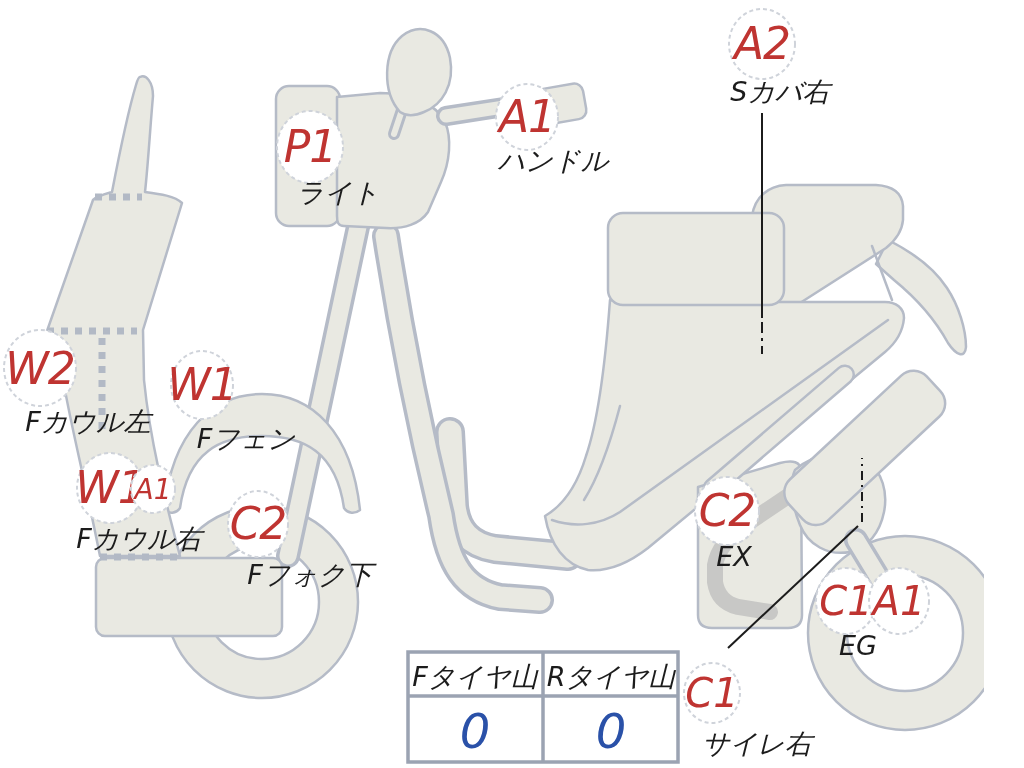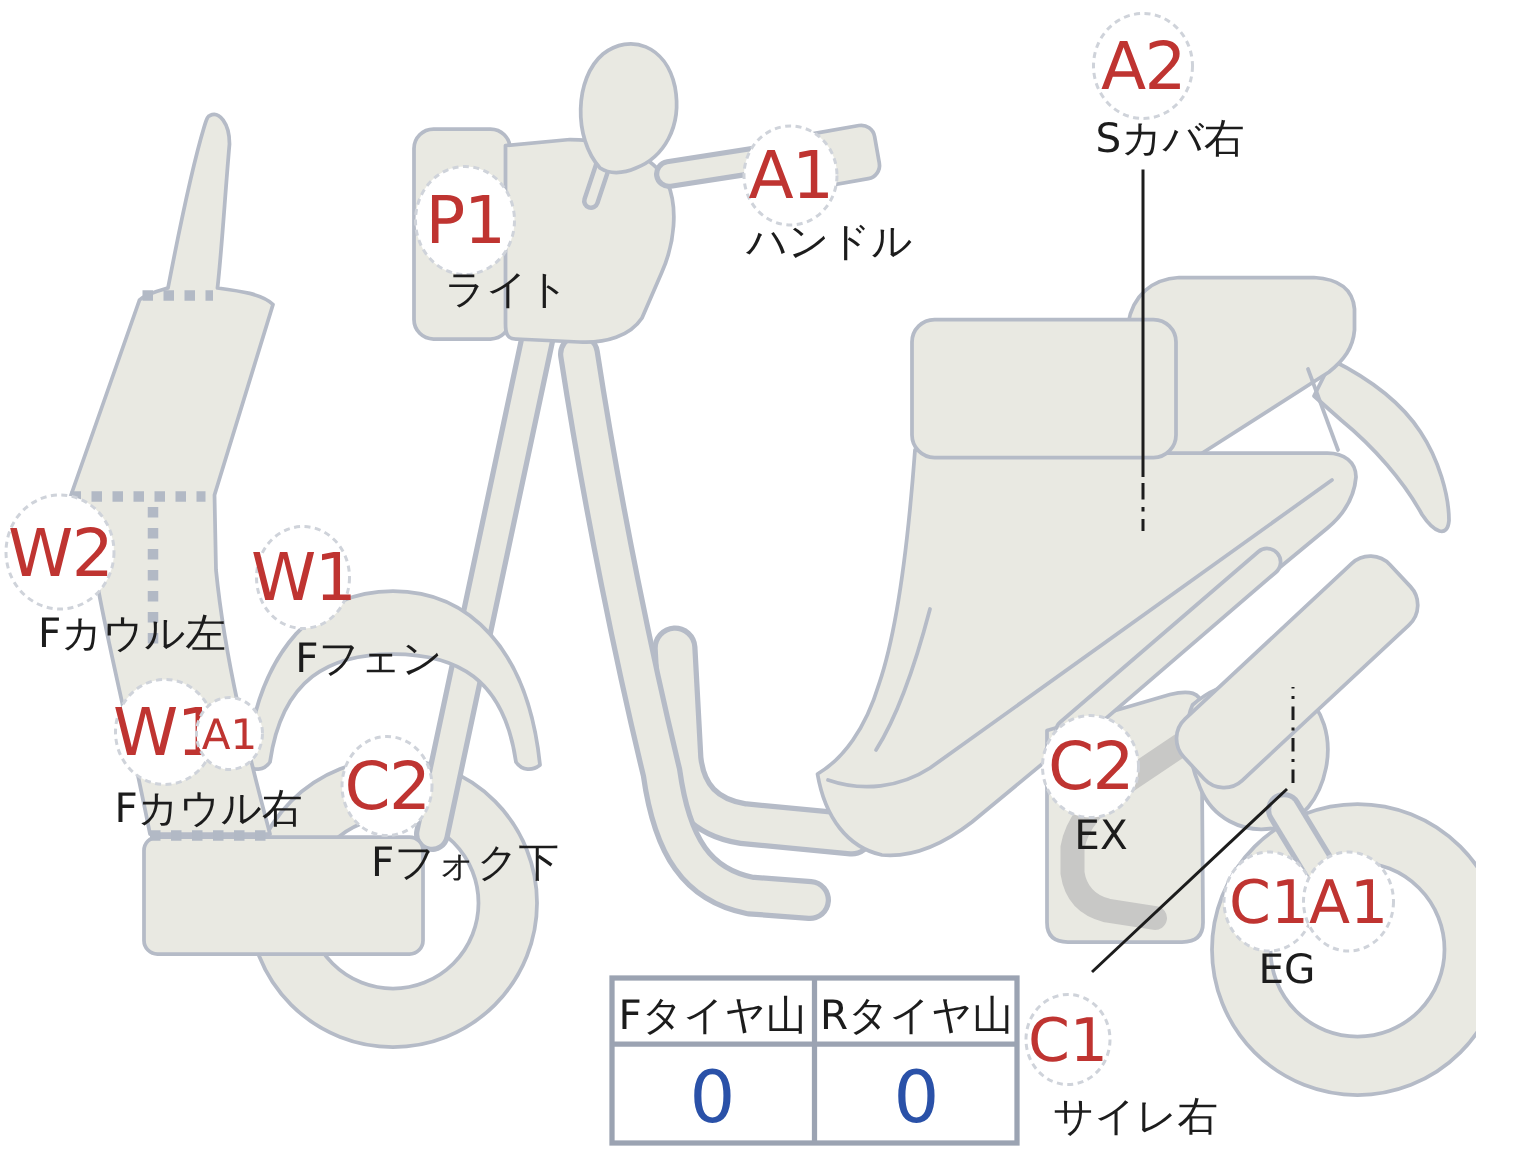--- a/index.html
+++ b/index.html
@@ -1,16 +1,16 @@
 <!DOCTYPE html>
 <html><head>
 <meta charset="utf-8">
 <style>
   html,body{margin:0;padding:0;background:#ffffff;}
-  #stage{position:relative;width:984px;height:768px;background:#ffffff;overflow:hidden;}
+  #stage{position:relative;width:984px;height:768px;background:#ffffff;overflow:hidden;font-style:italic;}
   svg{display:block;}
   text{font-family:"DejaVu Sans","Liberation Sans",sans-serif;}
   .code{fill:#bf3431;font-size:44px;letter-spacing:-1px;}
   .code-sm{fill:#bf3431;font-size:28px;}
   .code-md{fill:#bf3431;font-size:40px;}
   .lbl{fill:#1c1c1c;font-size:27px;}
   .marker-circle{fill:#ffffff;stroke:#cfd3da;stroke-width:2;stroke-dasharray:4 3;}
   .part{fill:#e9e9e2;stroke:#b5bbc7;stroke-width:2.5;stroke-linejoin:round;}
   .seam{fill:none;stroke:#b5bbc7;stroke-width:2.5;stroke-linecap:round;}
   .tube-out{fill:none;stroke:#b5bbc7;stroke-linecap:round;stroke-linejoin:round;}

